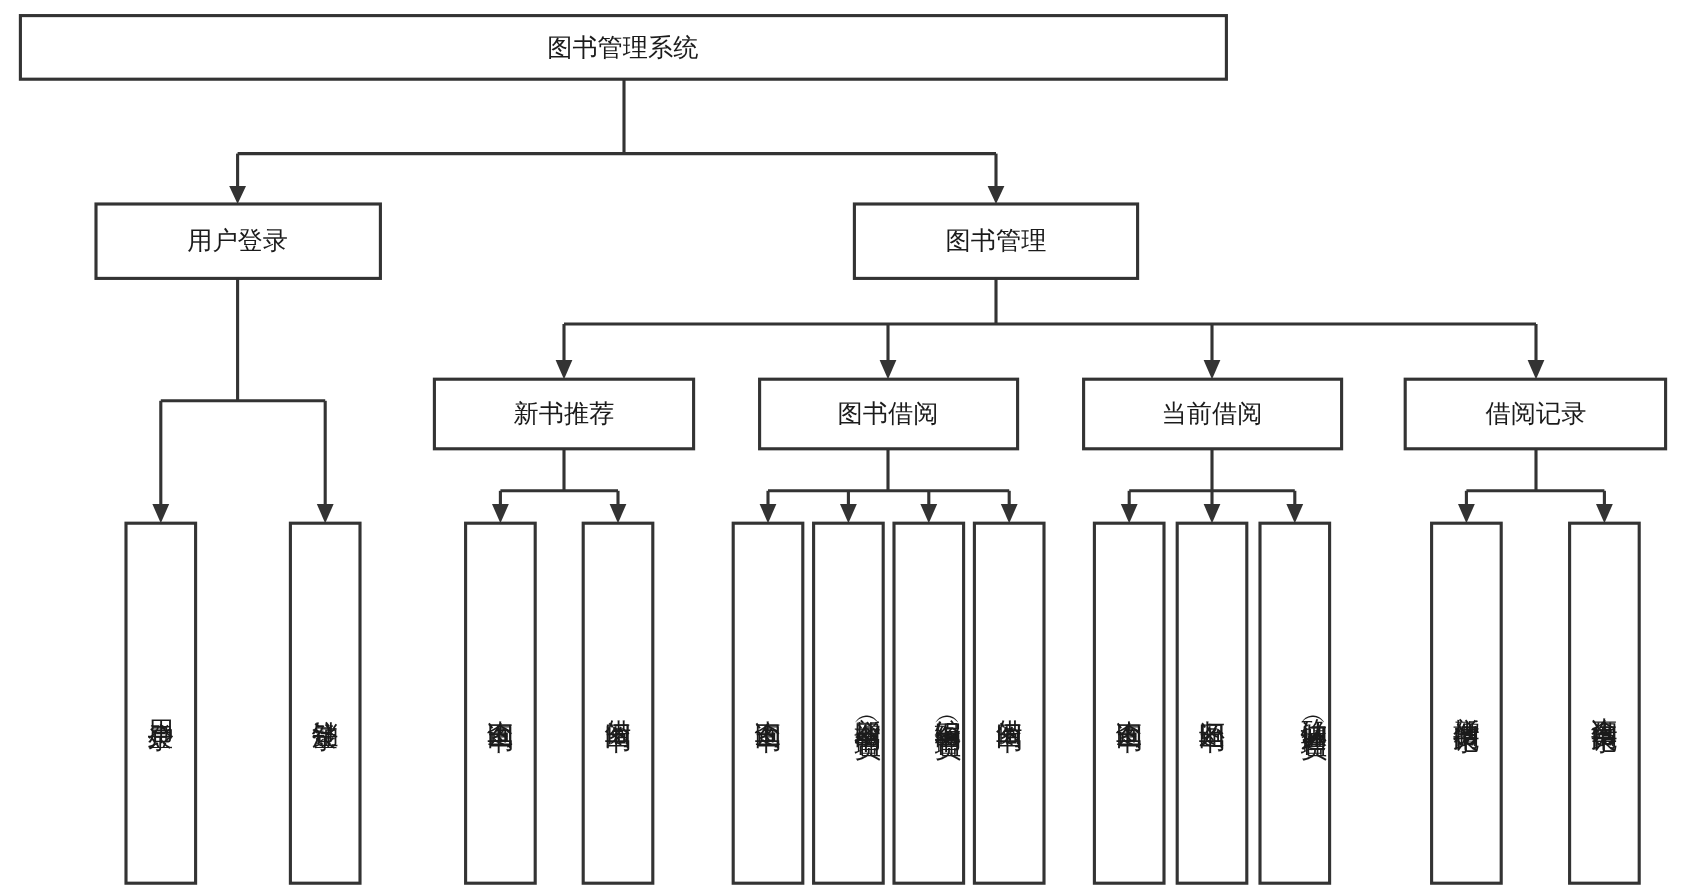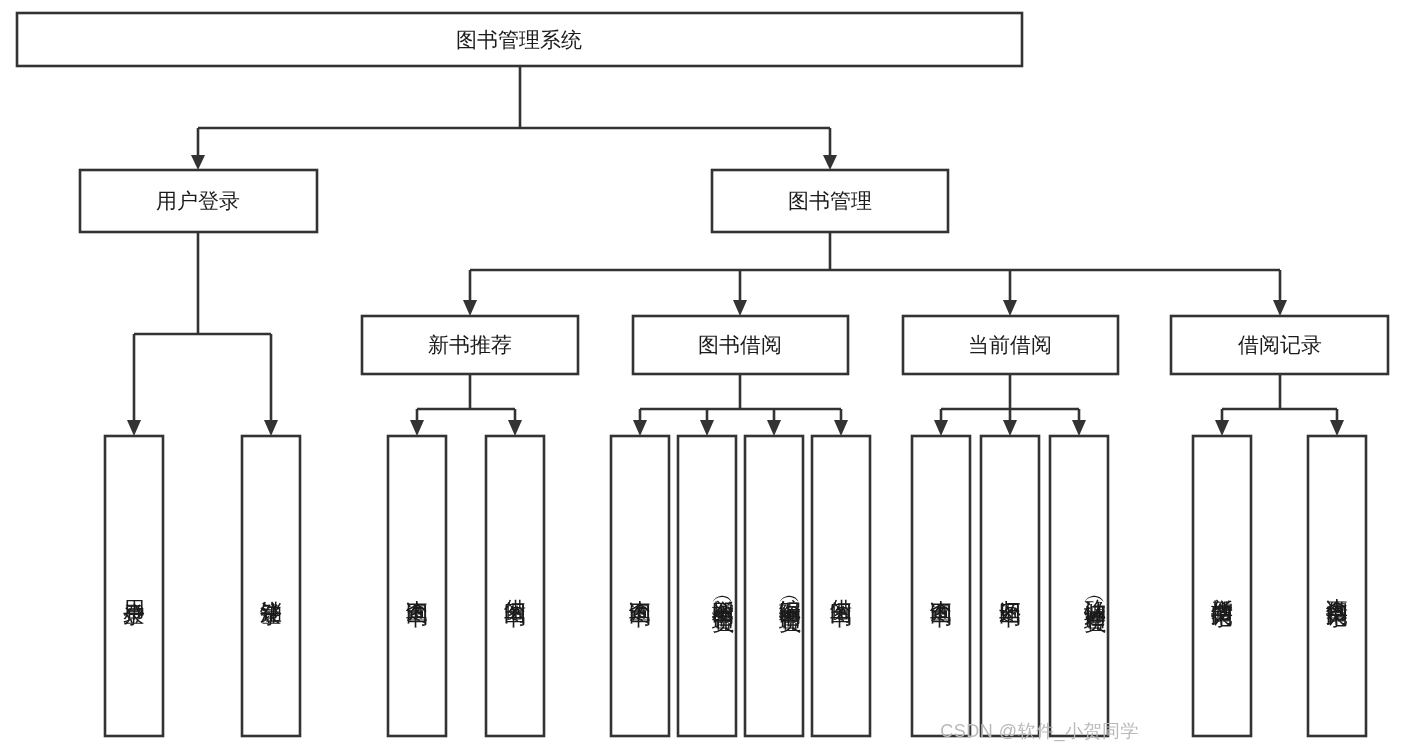--- a/index.html
+++ b/index.html
@@ -211,14 +211,13 @@
   <div class="leaf-label" style="left:745px; top:436px; width:58px; height:300px; align-items:flex-start; padding-top:8px; box-sizing:border-box;">编辑图书（管理员）</div>
   <div class="leaf-label" style="left:812px; top:436px; width:58px; height:300px;">借阅图书</div>
 
   <div class="leaf-label" style="left:912px; top:436px; width:58px; height:300px;">查询图书</div>
   <div class="leaf-label" style="left:981px; top:436px; width:58px; height:300px;">归还图书</div>
   <div class="leaf-label" style="left:1050px; top:436px; width:58px; height:300px; align-items:flex-start; padding-top:8px; box-sizing:border-box;">确认归还（管理员）</div>
 
   <div class="leaf-label" style="left:1193px; top:436px; width:58px; height:300px;">新增借阅记录</div>
   <div class="leaf-label" style="left:1308px; top:436px; width:58px; height:300px;">查询借阅记录</div>
 
-  <div class="watermark">CSDN @软件_小贺同学</div>
 </div>
 
 </body></html>

